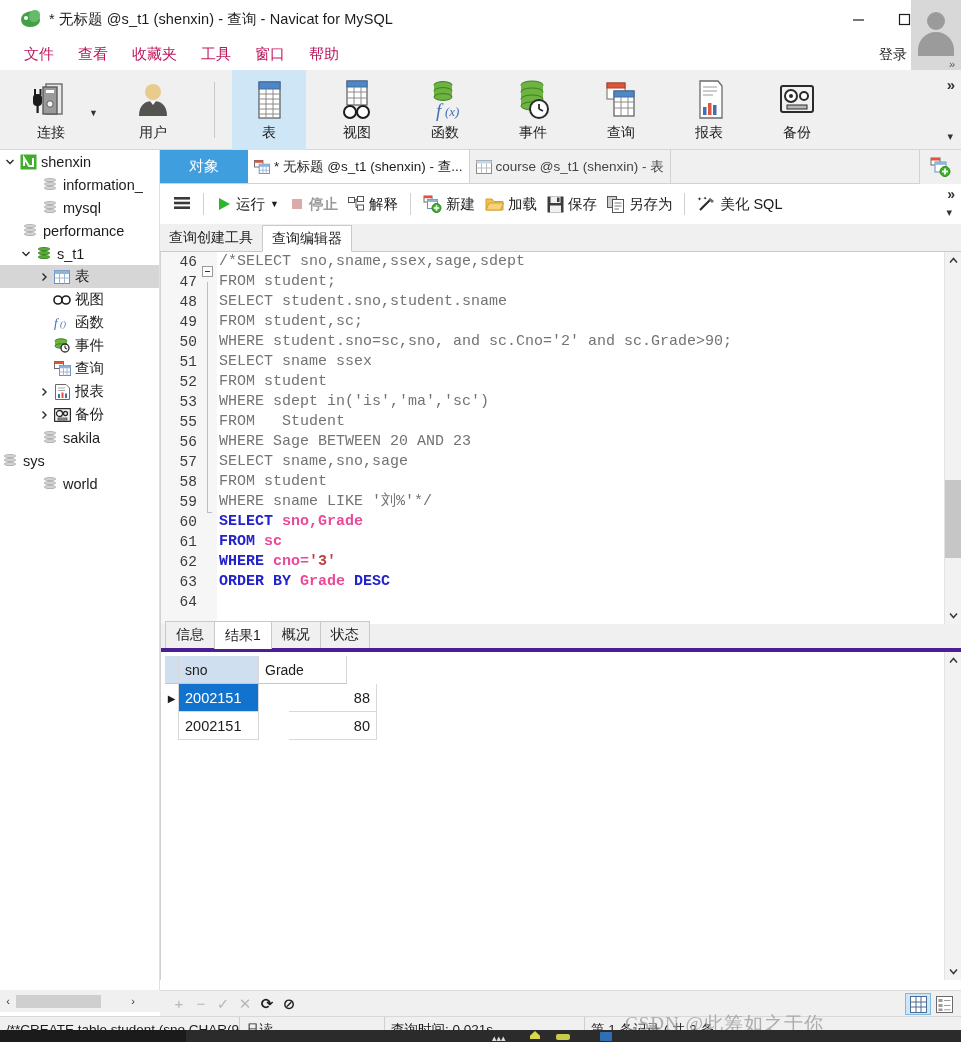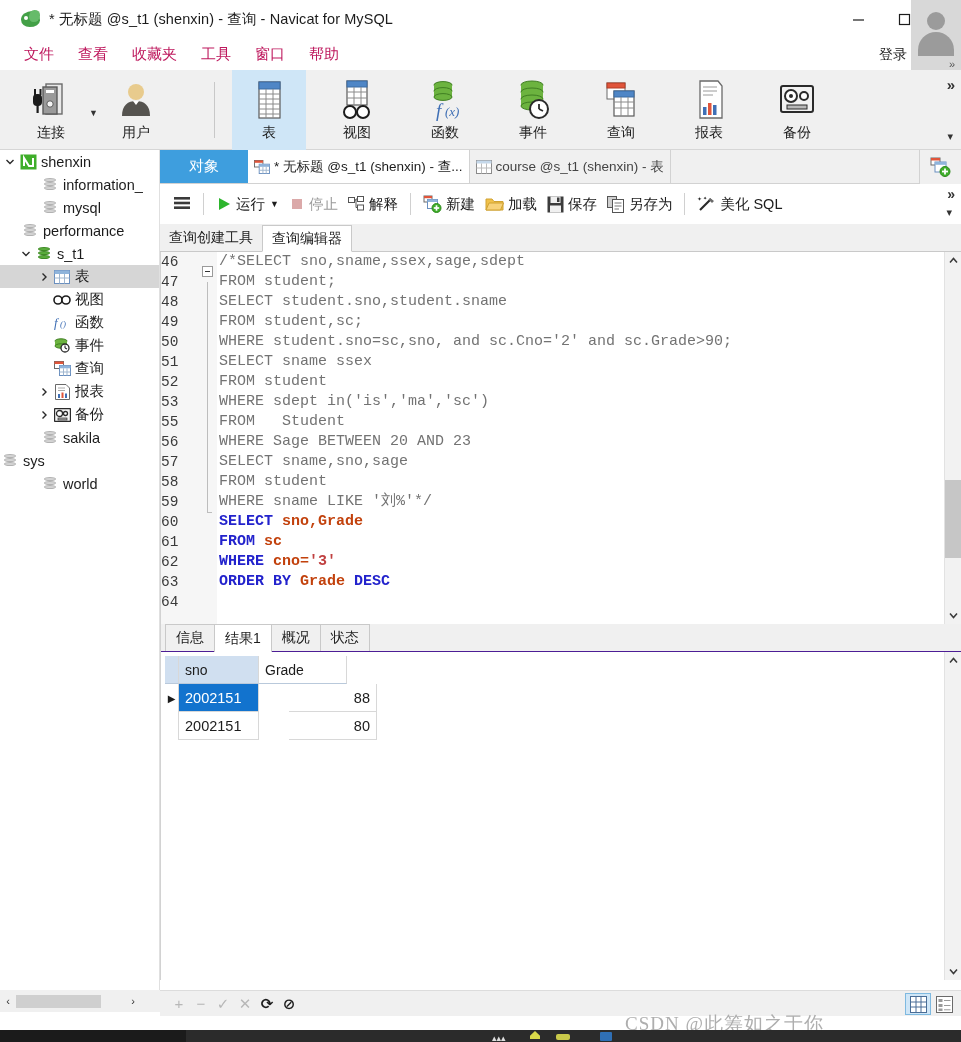--- a/index.html
+++ b/index.html
@@ -166,21 +166,21 @@
     display: flex; align-items: center; justify-content: center;
   }
   .qtoolbar {
     position: relative; height: 40px; background: #ffffff;
     display: flex; align-items: center; padding-left: 8px;
   }
   .qt-btn {
     display: flex; align-items: center; height: 30px; padding: 0 5px;
     font-size: 14.5px; color: #1c1c1c; white-space: nowrap;
   }
-  .qt-btn.dis { color: #9a9a9a; }
+  .qt-btn.dis { color: #9a9a9a; font-weight: bold; }
   .qt-ic { display: flex; align-items:center; margin-right: 4px; }
   .qt-sep { width: 1px; height: 22px; background: #d0d0d0; margin: 0 7px; }
   .qt-ov { position:absolute; right: 6px; top: 2px; font-size:14px; font-weight:bold; color:#333;}
   .qt-ov2 { position:absolute; right: 9px; top: 22px; font-size:11px; color:#333;}
 
   .subtabs {
     height: 28px; background: #f0f0f0; display: flex; align-items: flex-end;
     border-bottom: 1px solid #c9c9c9;
   }
   .subtab {
@@ -205,28 +205,28 @@
     position: absolute; left: 44px; top: 0; width: 12px; height: 372px;
     background: #f6f6f6;
   }
   .code {
     position: absolute; left: 0; top: 0; width: 100%; height: 372px;
     font-family: "Liberation Mono", "DejaVu Sans Mono", monospace;
     font-size: 15px; line-height: 20px;
   }
   .cline { height: 20px; display: flex; align-items: center; white-space: pre; }
   .lnum {
-    width: 40px; padding-right: 4px; color: #3a3a3a;
+    width: 40px; text-align: right; padding-right: 4px; color: #3a3a3a;
     font-family: "Liberation Mono", monospace; font-size: 14.5px; flex: none;
   }
   .fold { width: 16px; flex: none; position: relative; }
   .ctext { padding-left: 2px; }
   .cm { color: #737373; }
   .kw { color: #2222cc; font-weight: bold; }
-  .id { color: #c2410c; font-weight: bold; }
+  .id { color: #ec4899; font-weight: bold; }
   .str { color: #c04040; font-weight: bold; }
   .fold-box {
     position: absolute; left: 1px; top: 4px; width: 11px; height: 11px;
     border: 1px solid #9a9a9a; background: #ffffff;
   }
   .fold-box:after {
     content:''; position:absolute; left:2px; top:4px; width:5px; height:1px; background:#333;
   }
   .fold-line {
     position:absolute; left: 6px; top: 0; width: 1px; height: 20px; background: #bdbdbd;
@@ -247,21 +247,21 @@
     position: absolute; left: 0; width: 17px; height: 17px;
     display:flex; align-items:center; justify-content:center; color:#404040; font-size:10px;
   }
   .vsb-up { top: 0; } .vsb-dn { bottom: 0; }
   .vsb-thumb { position: absolute; left: 0; width: 17px; background: #c6c6c6; }
 
   
   .results { position: relative; height: 356px; background: #ffffff; border-left:1px solid #d2d2d2;}
   .rtabs {
     height: 28px; background: #f0f0f0; display: flex; align-items: flex-end;
-    border-bottom: 1px solid #4c1d95; padding-left: 4px;
+    border-bottom: 4px solid #4c1d95; padding-left: 4px;
   }
   .rtab {
     height: 27px; padding: 0 10px; display: flex; align-items: center;
     font-size: 14px; color: #1c1c1c;
     border: 1px solid #c9c9c9; border-bottom: none; background: #f0f0f0;
     margin-right: -1px;
   }
   .rtab.active { background: #ffffff; height: 28px; margin-bottom: -1px; }
   .grid-wrap { position: relative; height: 328px; background: #ffffff; }
   .grid { position: absolute; left: 4px; top: 4px; }
@@ -388,21 +388,21 @@
           <rect x="3" y="14" width="9" height="12" rx="4" fill="#1c1c1c"></rect>
           <rect x="6.5" y="25" width="2.2" height="8" fill="#1c1c1c"></rect>
           <rect x="4" y="9" width="2" height="6" fill="#1c1c1c"></rect>
           <rect x="9.5" y="9" width="2" height="6" fill="#1c1c1c"></rect>
         </svg>
       </div>
       <div class="tb-label">连接</div>
     </div>
     <div class="tb-caret" style="left:89px;top:38px;">▼</div>
 
-    <div class="tb-item" style="position:absolute;left:99px;font-family:Liberation Serif, serif;">
+    <div class="tb-item" style="position:absolute;left:116px;font-family:Liberation Serif, serif;">
       <div class="tb-icon">
         <svg width="42" height="40" viewBox="0 0 42 40">
           <circle cx="21" cy="12" r="8" fill="#e8cb8d"></circle>
           <path d="M7 36 C7 25 13 21 21 21 C29 21 35 25 35 36 Z" fill="#55534f"></path>
           <path d="M18 21 L21 25 L24 21 Z" fill="#ffffff"></path>
         </svg>
       </div>
       <div class="tb-label">用户</div>
     </div>
 
@@ -998,20 +998,26 @@
             <line x1="8" y1="4.5" x2="14.5" y2="4.5" stroke="#9a9a9a"></line>
             <rect x="2.5" y="8" width="4" height="3" fill="#9a9a9a"></rect>
             <line x1="8" y1="9.5" x2="14.5" y2="9.5" stroke="#9a9a9a"></line>
             <rect x="2.5" y="12.5" width="4" height="2.5" fill="#9a9a9a"></rect>
             <line x1="8" y1="13.8" x2="14.5" y2="13.8" stroke="#9a9a9a"></line>
           </svg>
       </div>
     </div>
   </div>
 
+  <div class="statusbar">
+    <div class="sb-cell" style="width:240px;">/**CREATE table student (sno CHAR(9)</div>
+    <div class="sb-cell" style="width:145px;">只读</div>
+    <div class="sb-cell" style="width:200px;">查询时间: 0.021s</div>
+    <div class="sb-cell" style="width:376px;border-right:none;">第 1 条记录 ( 共 2 条</div>
+  </div>
 
   <div class="watermark">CSDN @此筹如之于你</div>
 
   <div class="taskbar">
     <div class="dark"></div>
     <div class="tb-ic1">▴▴▴</div>
     <div class="tb-ic2"></div>
     <div class="tb-ic3"></div>
     <div class="tb-ic4"></div>
   </div>

